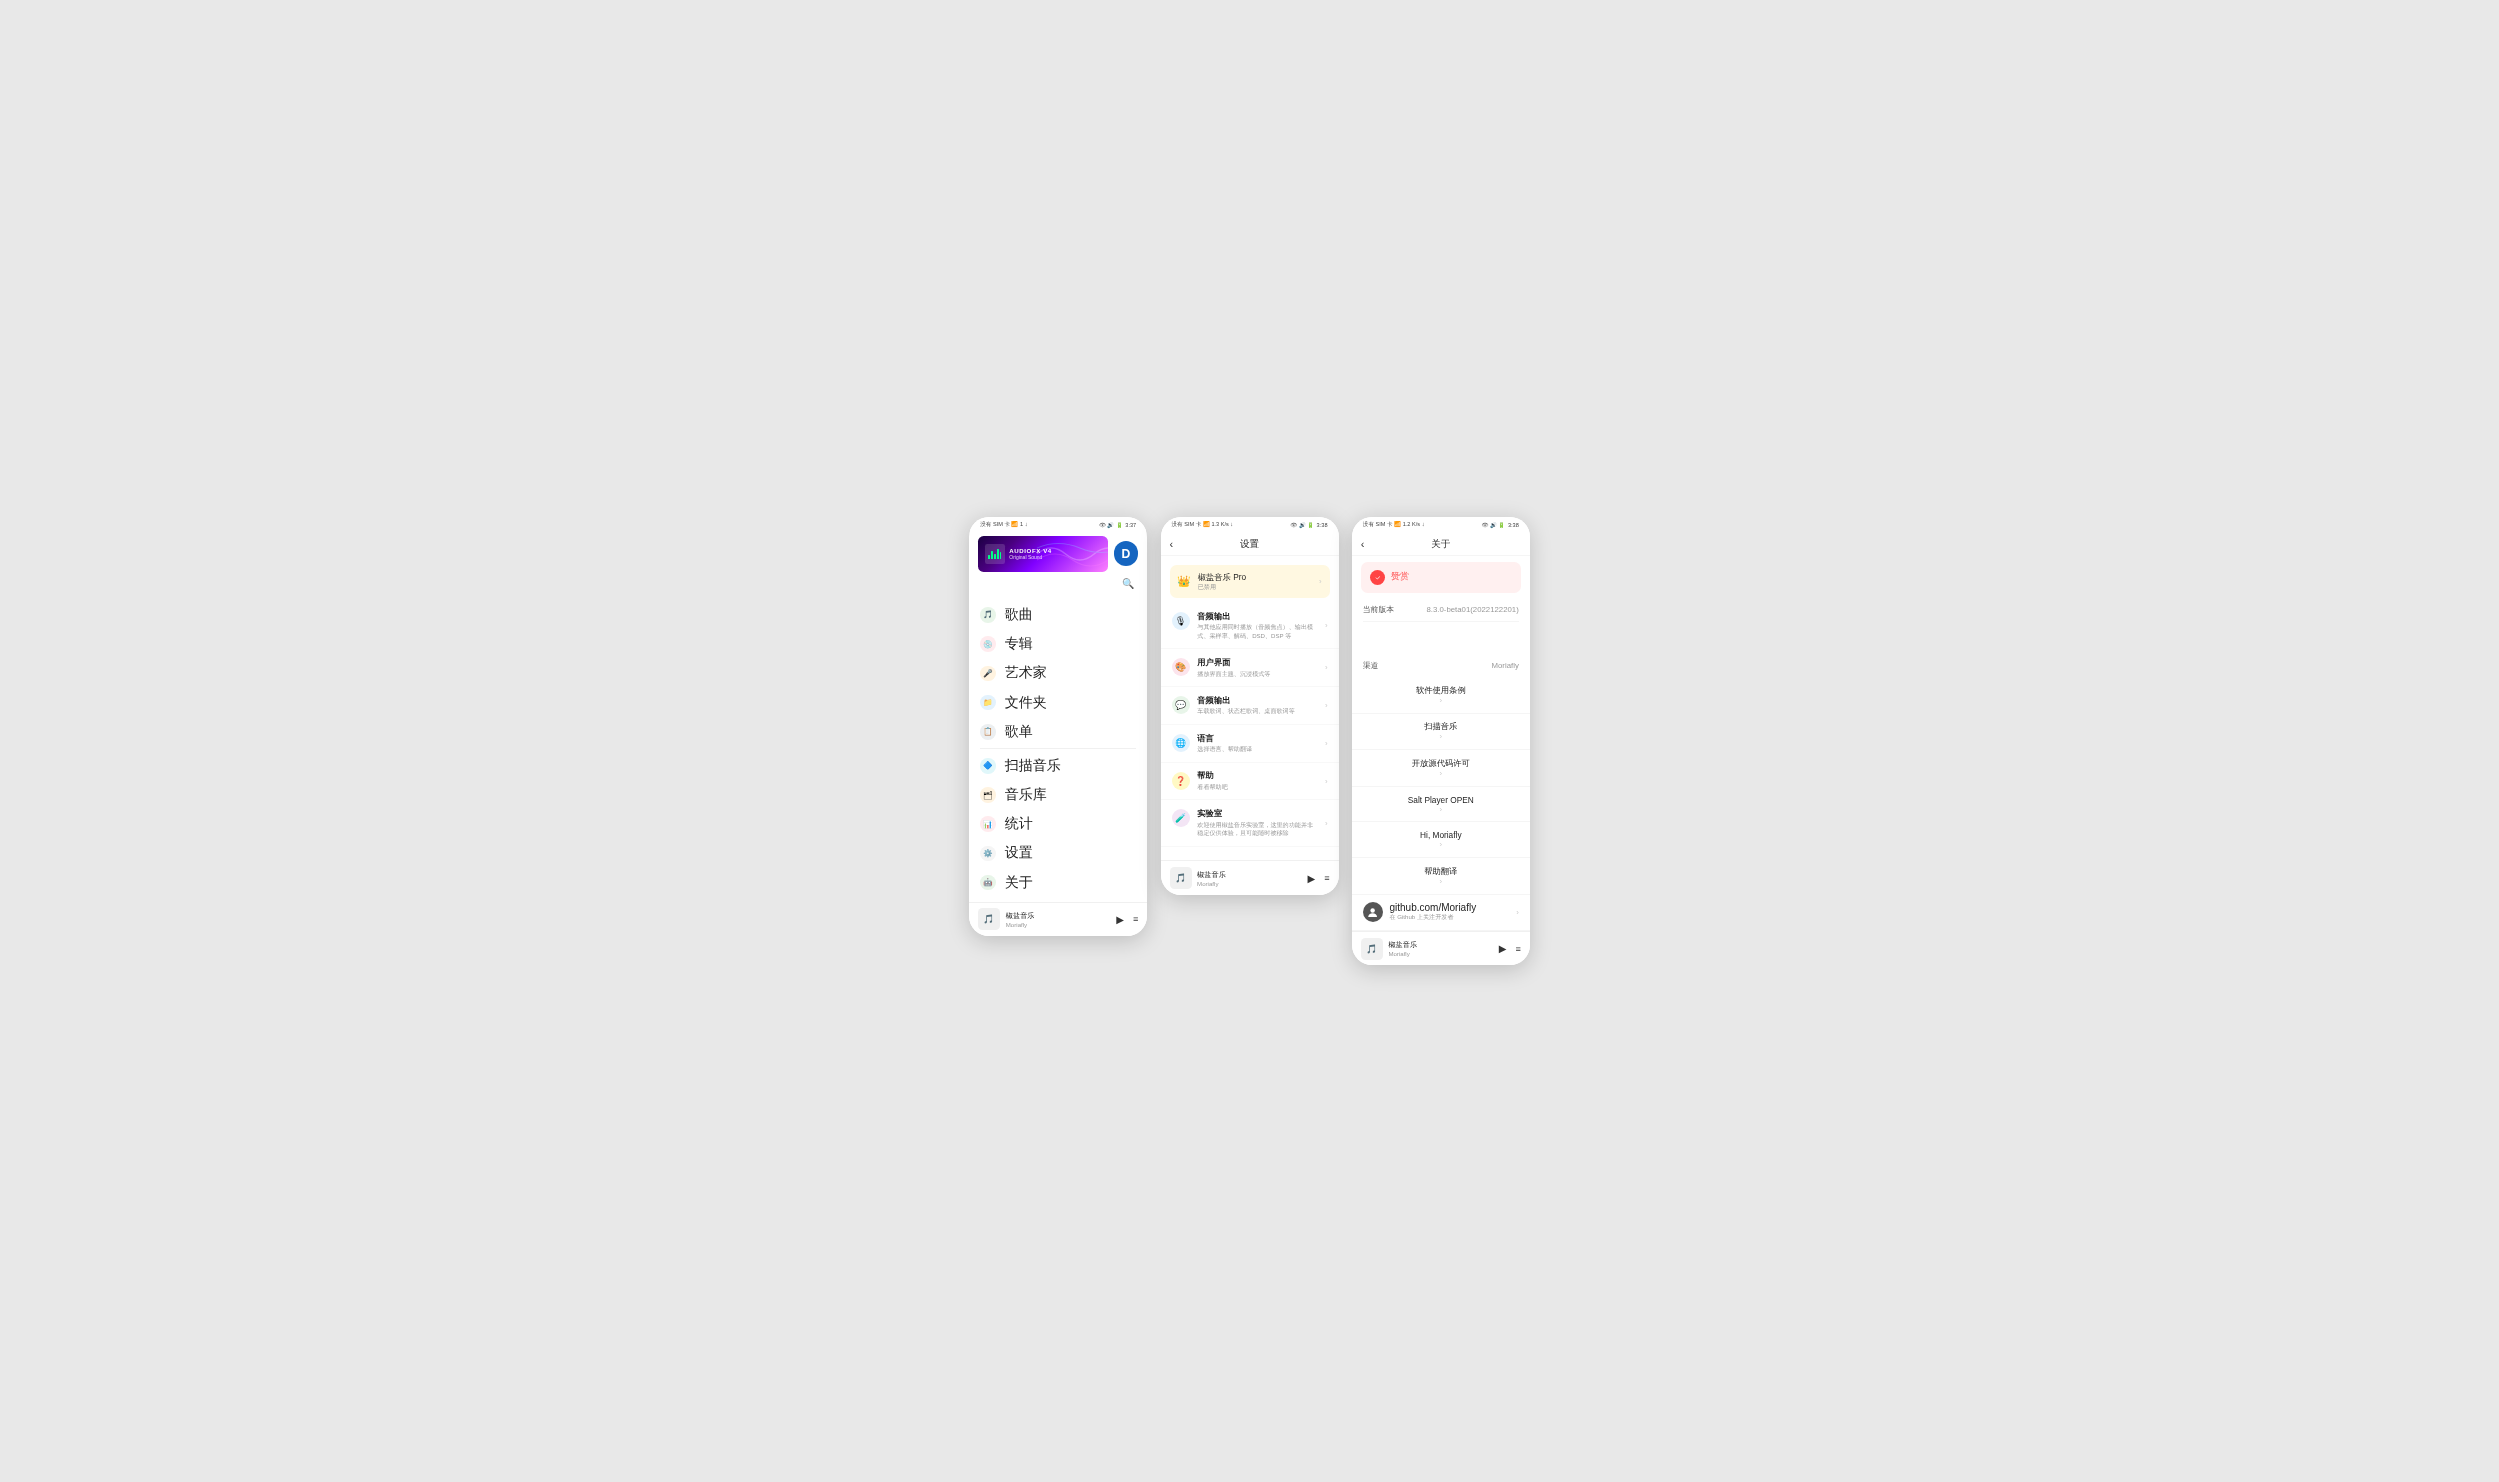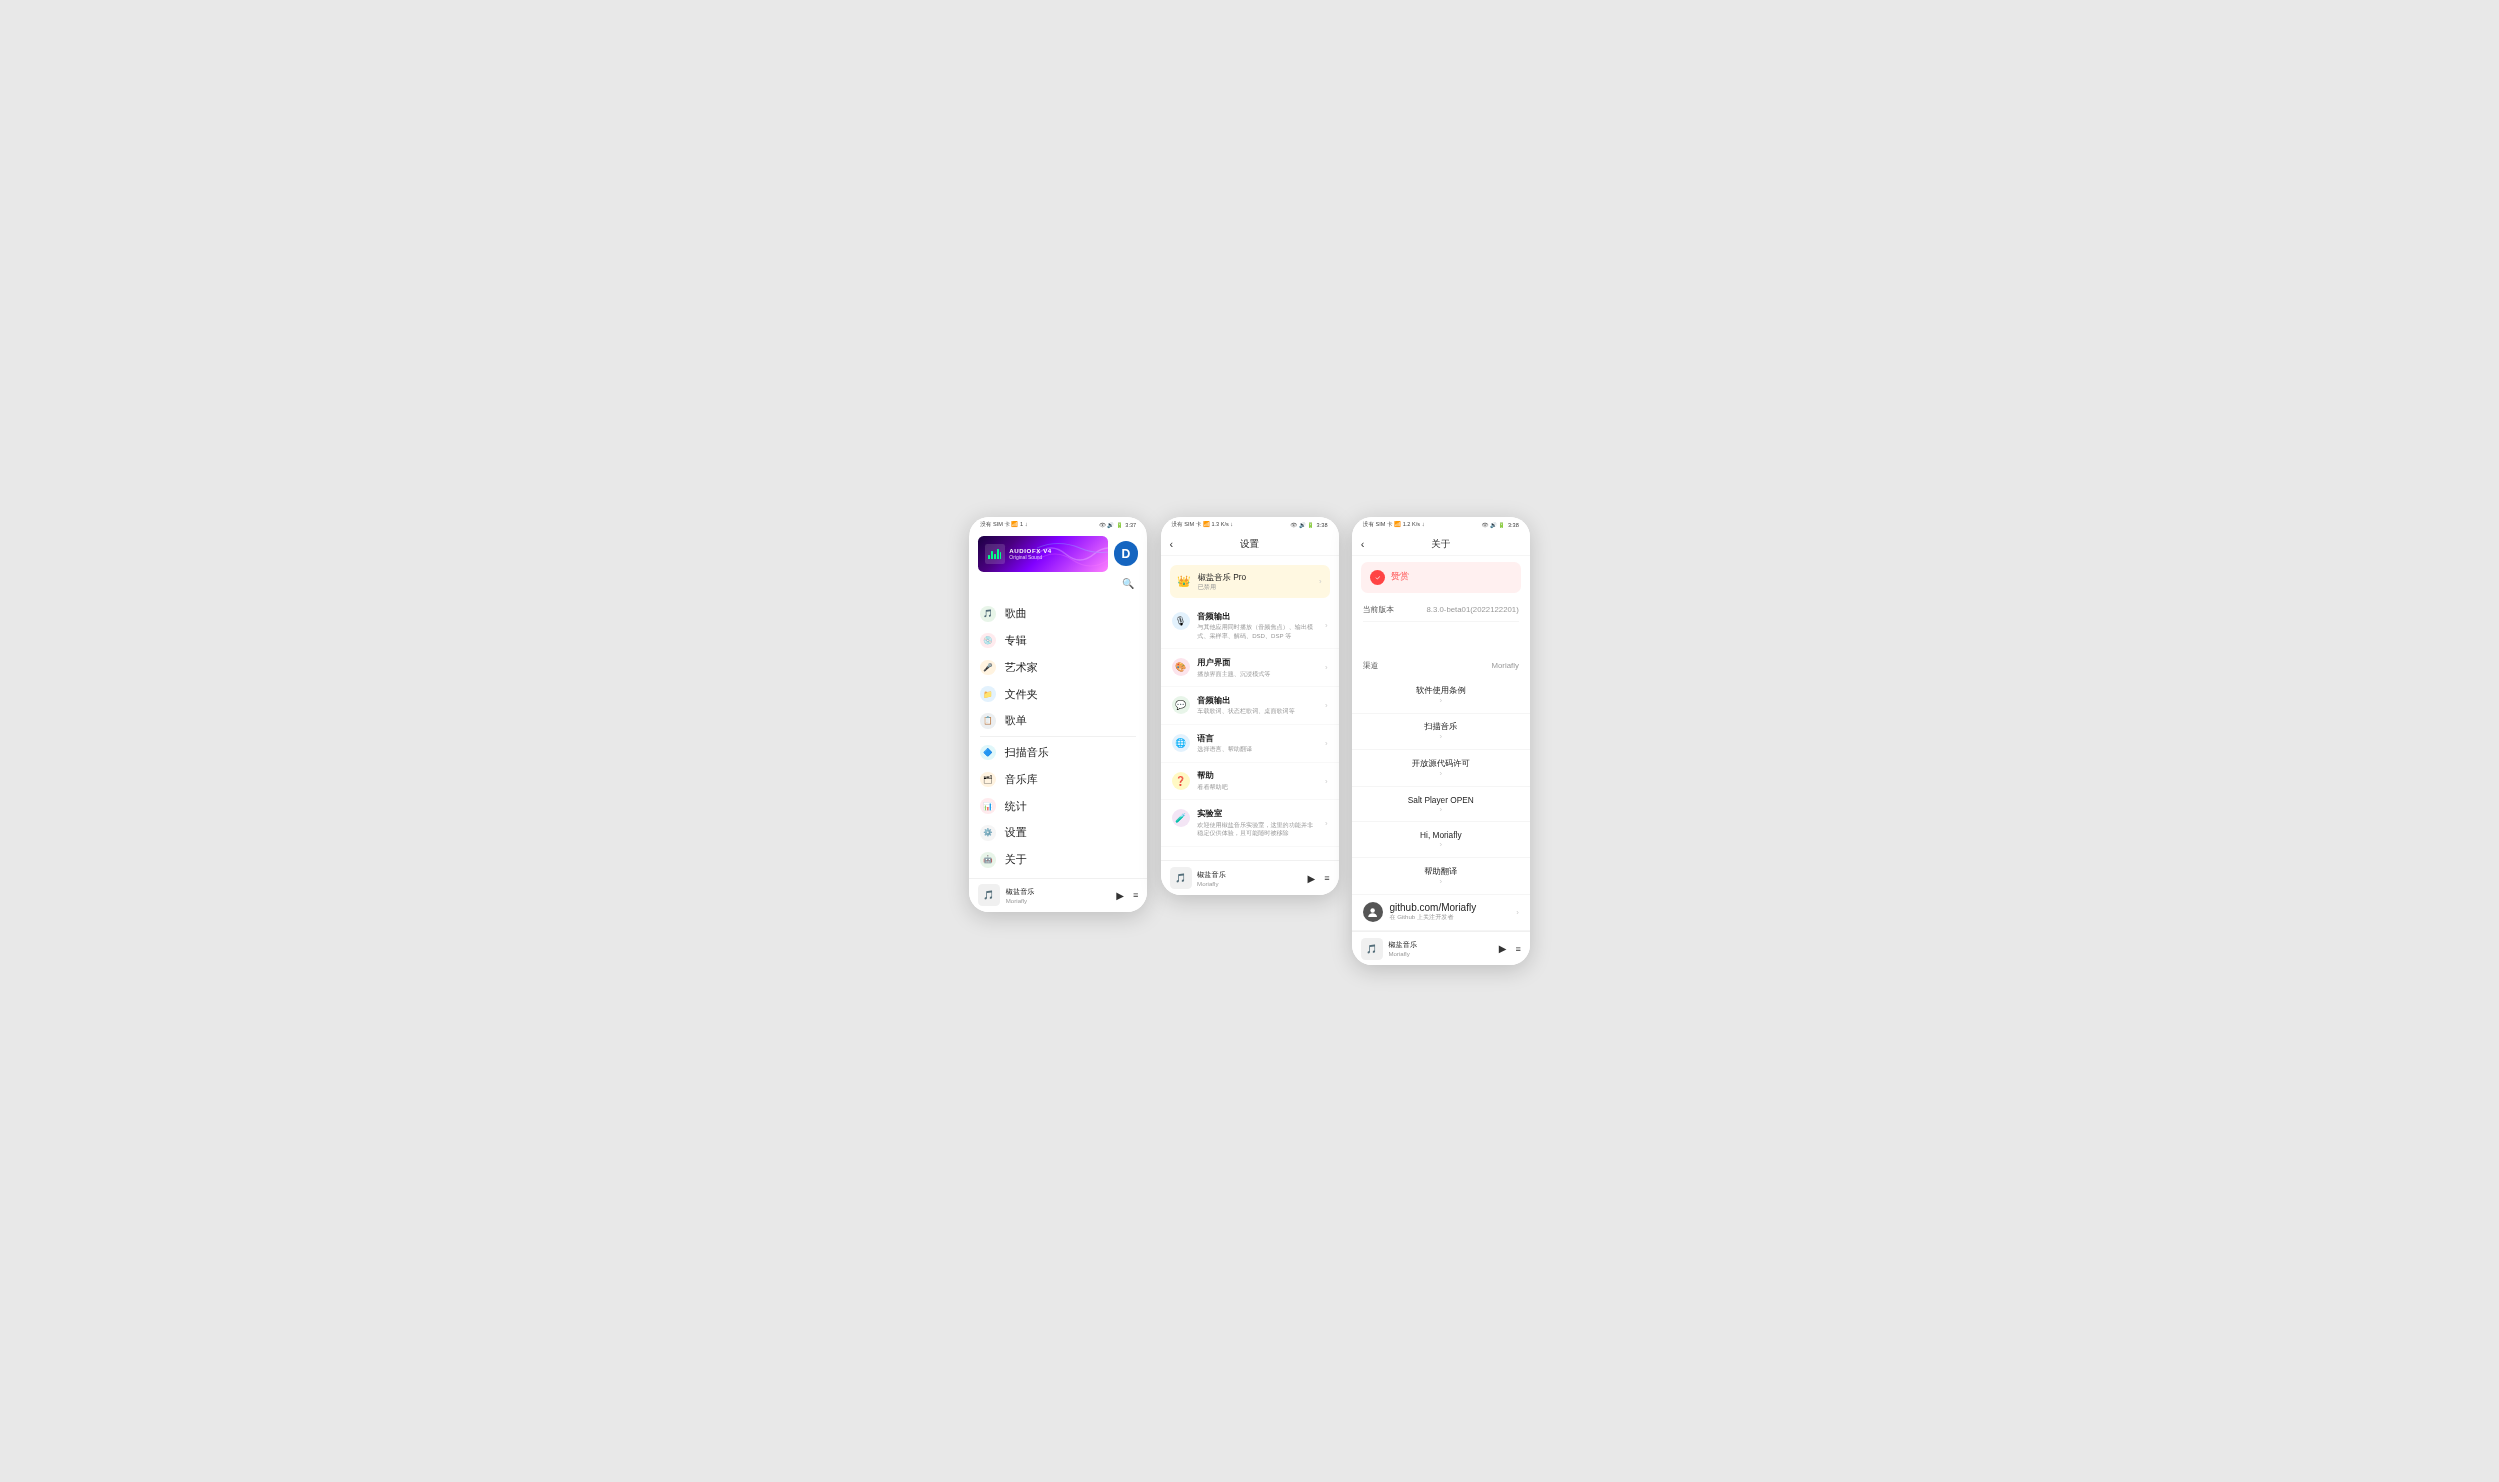--- a/index.html
+++ b/index.html
@@ -115,21 +115,21 @@
       width: 15.6px;
       height: 15.6px;
       border-radius: 50%;
       display: flex;
       align-items: center;
       justify-content: center;
       font-size: 7.8px;
       flex-shrink: 0;
     }
     .menu-label {
-      font-size: 11px;
+      font-size: 14px;
       color: #222;
     }
     .menu-divider {
       height: 0.6px;
       background: #f0f0f0;
       margin: 2.2px 11px;
     }
 
     
     .player-bar {

